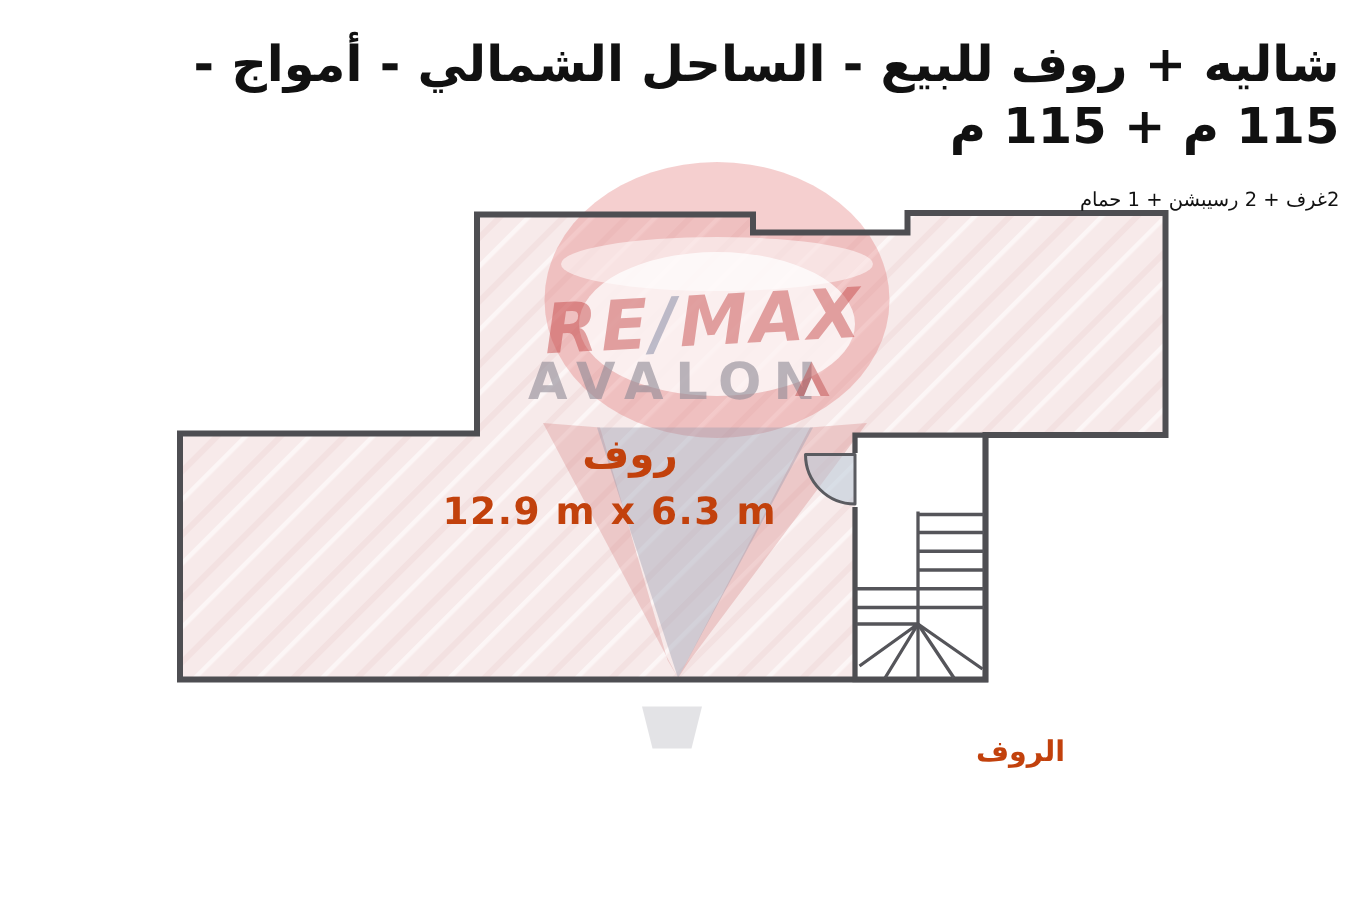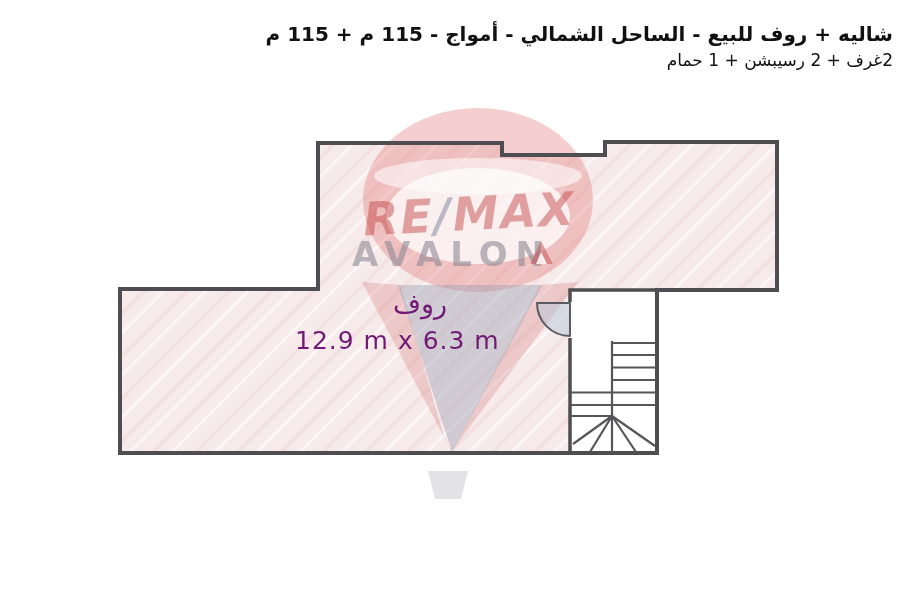--- a/index.html
+++ b/index.html
@@ -8,29 +8,29 @@
     background:#ffffff;
     font-family:"DejaVu Sans","Liberation Sans",sans-serif;
   }
   .stage{position:absolute;inset:0;width:900px;height:599px;}
 
   
   .header{
     position:absolute;top:22px;right:7px;left:120px;
     text-align:right;direction:rtl;color:#111111;
   }
-  .header .title{font-size:20px;font-weight:bold;line-height:1.25;}
-  .header .subtitle{font-size:17px;font-weight:normal;margin-top:3px;line-height:1.2;}
+  .header .title{font-size:33px;font-weight:bold;line-height:1.25;}
+  .header .subtitle{font-size:13px;font-weight:normal;margin-top:21px;line-height:1.2;}
   .header .code{font-size:15px;font-weight:normal;margin-top:4px;line-height:1.2;}
 
   
   svg.plan{position:absolute;left:0;top:0;}
 
   
-  .lbl{position:absolute;color:#701a75;font-weight:normal;}
+  .lbl{position:absolute;color:#c2410c;font-weight:bold;}
   .room-name{left:330px;top:288px;width:180px;text-align:center;font-size:27px;direction:rtl;}
   .room-dims{left:295px;top:326px;width:250px;text-align:left;font-size:25px;letter-spacing:1px;}
   .floor-name{left:590px;top:490px;width:120px;text-align:right;font-size:19px;direction:rtl;}
 </style>
 </head>
 <body>
 
 <div class="stage">
 
   <svg class="plan" width="900" height="599" viewBox="0 0 900 599">
@@ -76,14 +76,15 @@
     <path d="M570,303 L537,303 A33,33 0 0 0 570,336 Z" fill="rgba(186,203,216,0.55)" stroke="#5a5b60" stroke-width="2" stroke-linejoin="round"></path>
   </svg>
 
   <div class="header">
     <div class="title">شاليه + روف للبيع - الساحل الشمالي - أمواج - 115 م + 115 م</div>
     <div class="subtitle">2غرف + 2 رسيبشن + 1 حمام</div>
   </div>
 
   <div class="lbl room-name">روف</div>
   <div class="lbl room-dims">12.9 m x 6.3 m</div>
+  <div class="lbl floor-name">الروف</div>
 
 </div>
 
 </body></html>

